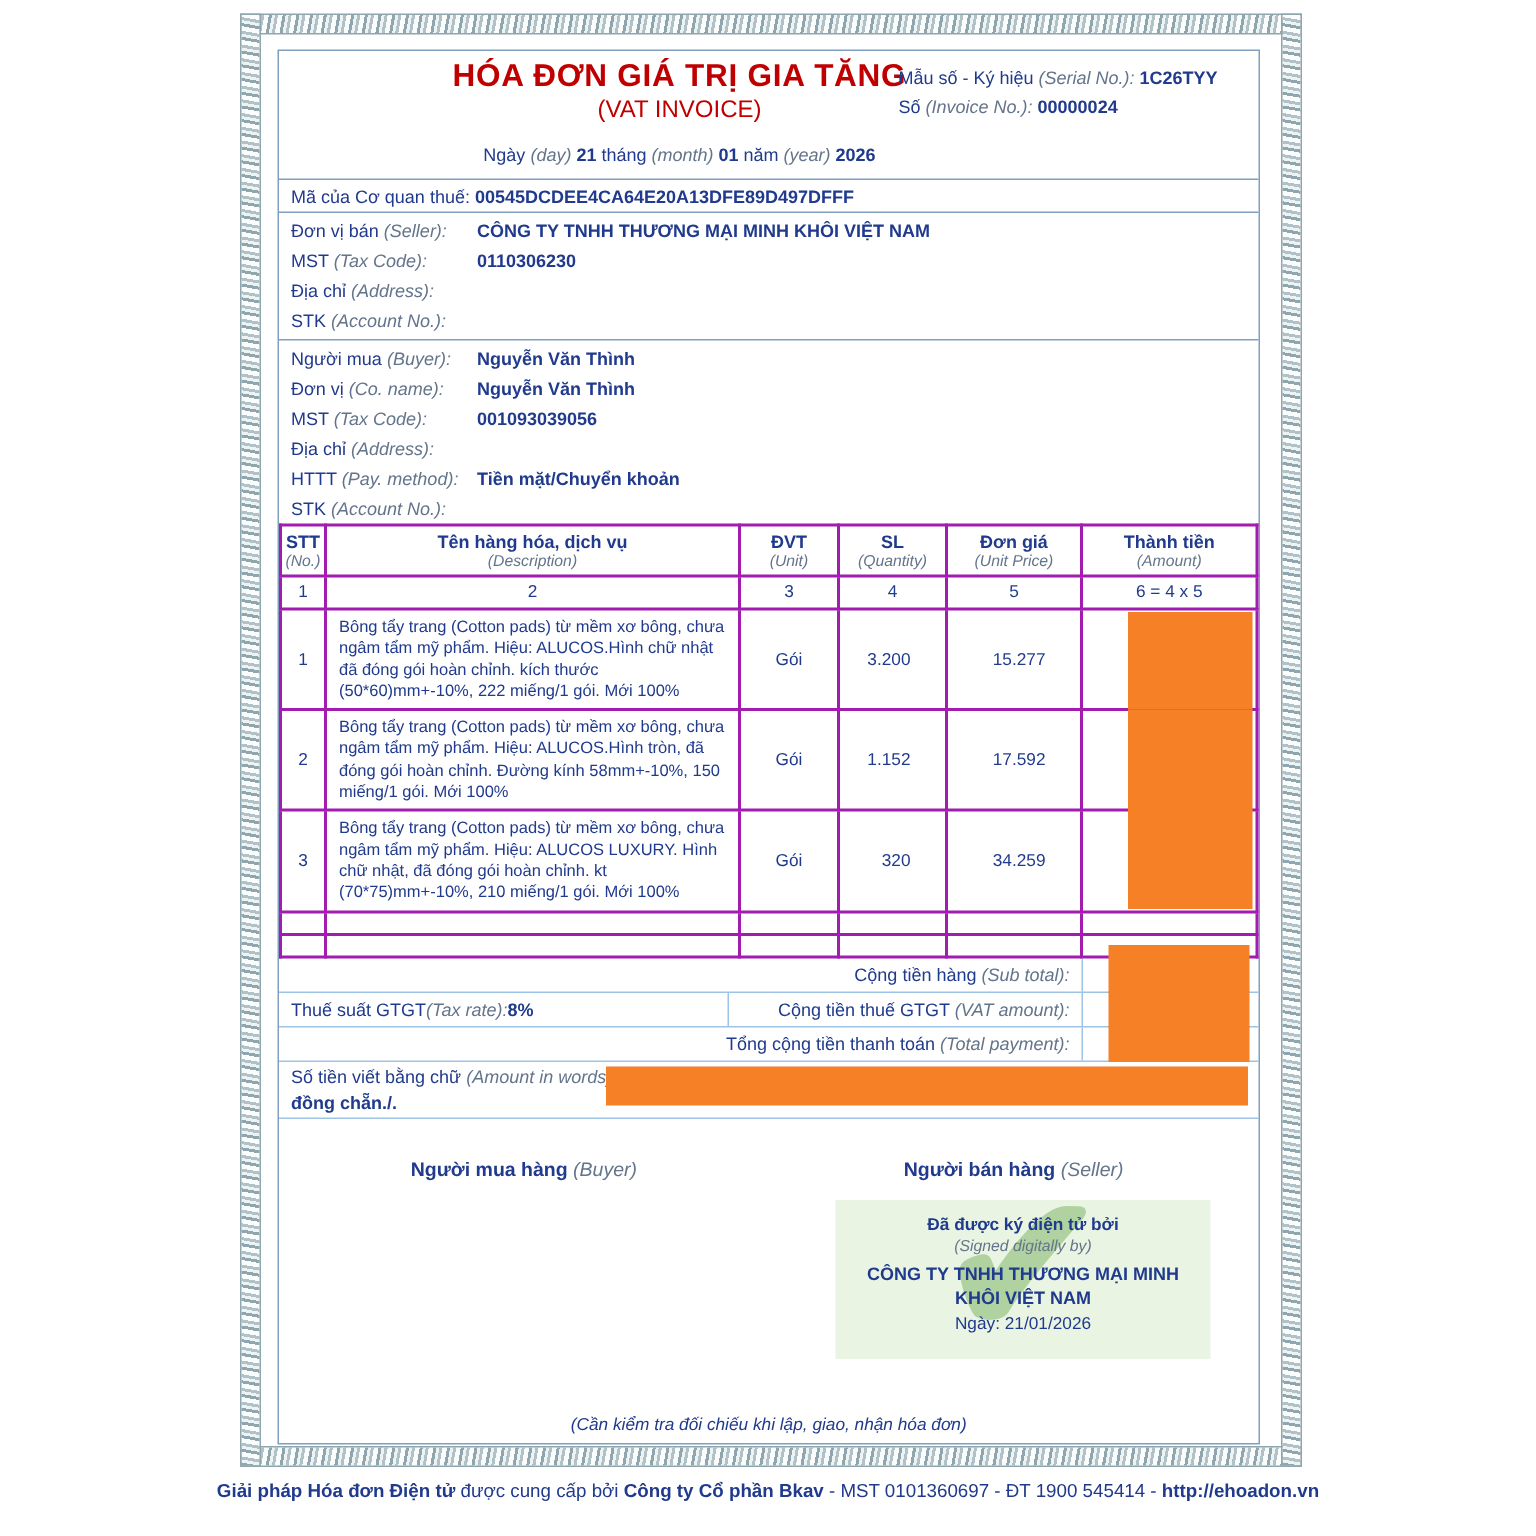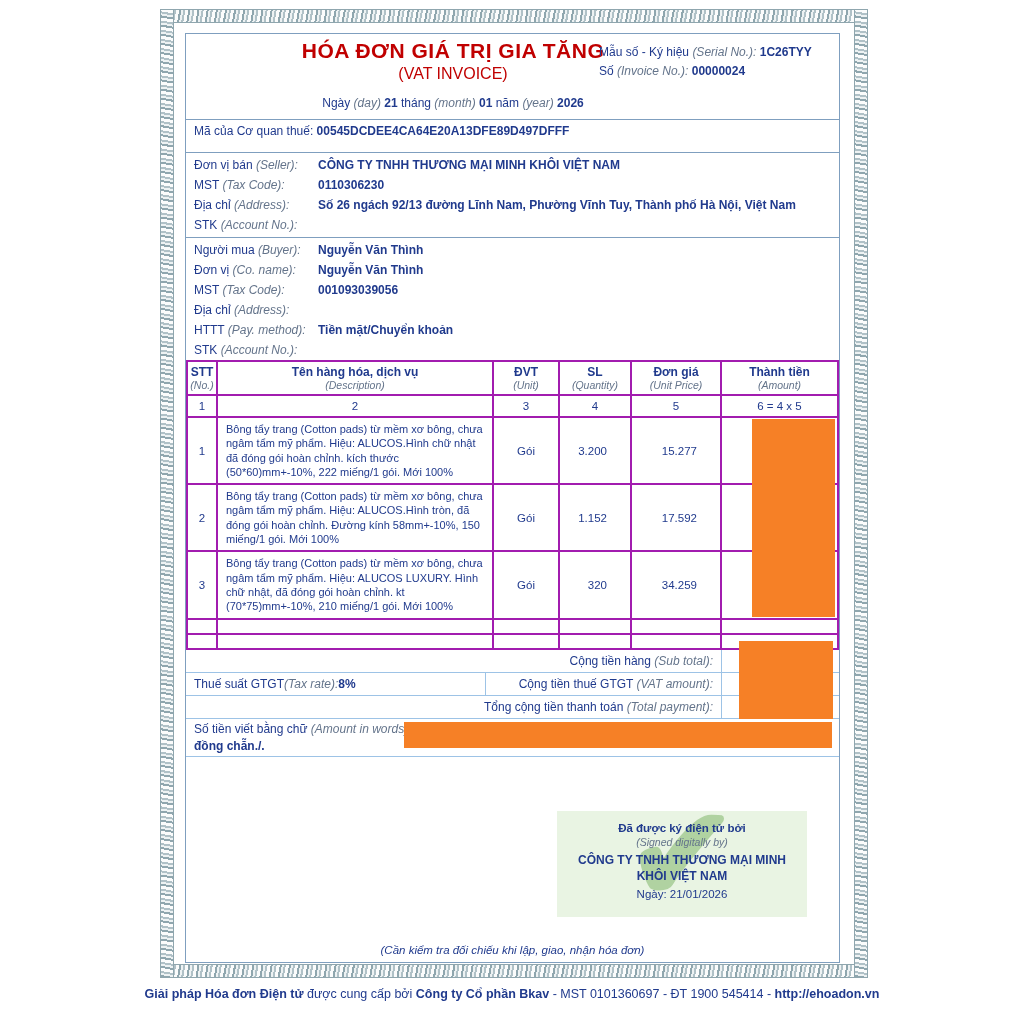--- a/index.html
+++ b/index.html
@@ -21,21 +21,21 @@
   .b{font-weight:bold;}
   
   .header{position:relative;height:85px;}
   .title-wrap{position:absolute;left:0;top:5px;width:534px;text-align:center;}
   .title{font-size:21px;font-weight:bold;color:#c00000;letter-spacing:.5px;}
   .subtitle{font-size:16px;color:#c00000;margin-top:2px;}
   .serial-info{position:absolute;right:8px;top:9px;width:232px;font-size:12px;line-height:19px;}
   .date-line{position:absolute;left:0;top:62px;width:534px;text-align:center;font-size:12px;}
   
   .taxcode-row{border-top:1px solid #7f9fbf;border-bottom:1px solid #7f9fbf;
-               padding:4px 8px;font-size:12px;height:34px;box-sizing:border-box;}
+               padding:4px 8px;font-size:12px;height:23px;box-sizing:border-box;}
   
   .info-section{padding:2px 8px 2px;font-size:12px;}
   .info-section.seller{height:85px;box-sizing:border-box;border-bottom:1px solid #7f9fbf;}
   .info-section.buyer{height:122px;box-sizing:border-box;}
   .info-row{display:flex;line-height:20px;}
   .info-label{width:124px;flex:none;}
   .info-value{font-weight:bold;}
   
   table{width:100%;border-collapse:collapse;table-layout:fixed;}
   th,td{border:2px solid #a21caf;color:#203a8d;box-sizing:border-box;margin-left:46px;}
@@ -117,21 +117,20 @@
       <div class="info-row">
           <span class="info-label"><span>Đơn vị bán </span><span class="muted">(Seller):</span></span>
           <span class="info-value">CÔNG TY TNHH THƯƠNG MẠI MINH KHÔI VIỆT NAM</span>
         </div>
       <div class="info-row">
           <span class="info-label"><span>MST </span><span class="muted">(Tax Code):</span></span>
           <span class="info-value">0110306230</span>
         </div>
       <div class="info-row">
           <span class="info-label"><span>Địa chỉ </span><span class="muted">(Address):</span></span>
-          <span class="info-value">Số 26 ngách 92/13 đường Lĩnh Nam, Phường Vĩnh Tuy, Thành phố Hà Nội, Việt Nam</span>
         </div>
       <div class="info-row">
           <span class="info-label"><span>STK </span><span class="muted">(Account No.):</span></span>
           <span class="info-value"></span>
         </div>
     </div>
 
     <div class="info-section buyer">
       <div class="info-row">
           <span class="info-label"><span>Người mua </span><span class="muted">(Buyer):</span></span>
@@ -259,20 +258,24 @@
         </div>
     </div>
 
     <div class="words-row">
       <div><span>Số tiền viết bằng chữ </span><span class="muted">(Amount in words):</span></div>
       <div class="words-suffix">đồng chẵn./.</div>
       <div class="words-redact"></div>
     </div>
 
     <div class="sig-area">
+      <div class="sig-row">
+        <div class="sig-col"><span>Người mua hàng </span><span class="muted">(Buyer)</span></div>
+        <div class="sig-col"><span>Người bán hàng </span><span class="muted">(Seller)</span></div>
+      </div>
       <div class="stamp">
         <div class="check">✔</div>
         <div class="s1">Đã được ký điện tử bởi</div>
         <div class="s2 muted">(Signed digitally by)</div>
         <div class="s3">CÔNG TY TNHH THƯƠNG MẠI MINH KHÔI VIỆT NAM</div>
         <div class="s4">Ngày: 21/01/2026</div>
       </div>
     </div>
 
     <div class="bottom-note">(Cần kiểm tra đối chiếu khi lập, giao, nhận hóa đơn)</div>

